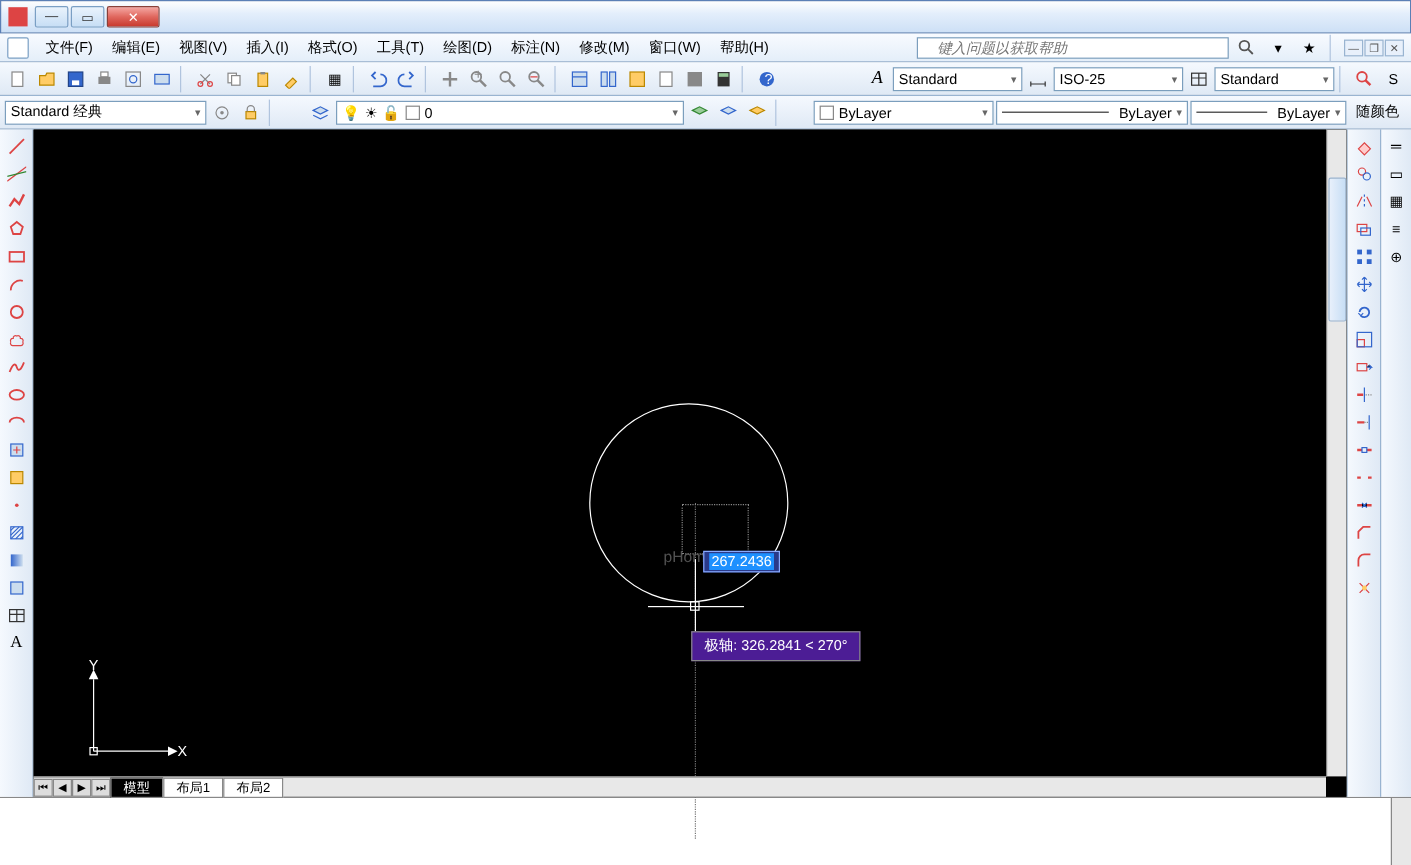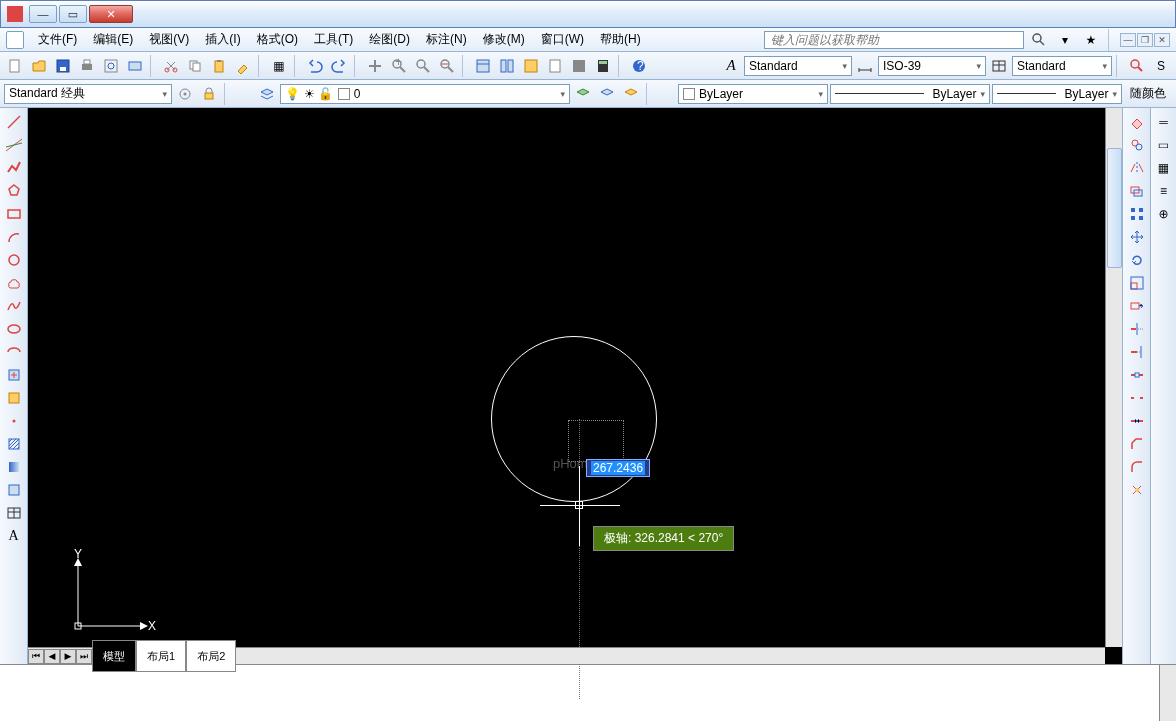--- a/index.html
+++ b/index.html
@@ -8,54 +8,54 @@
 .titlebar .icon{width:16px;height:16px;background:#d44;margin-right:6px}
 .titlebar .title{flex:1;color:#000;font-size:13px}
 .winbtns{display:flex;gap:2px;padding-right:4px}
 .winbtn{width:28px;height:18px;border:1px solid #7a9fc4;background:linear-gradient(#eaf3fc,#c7def5);border-radius:2px;display:flex;align-items:center;justify-content:center;font-size:11px;color:#333}
 .winbtn.close{background:linear-gradient(#f5a8a3,#e0675e,#c83a2e);color:#fff;width:44px;border-color:#8a4038}
 .menubar{height:24px;background:linear-gradient(#f8fbff,#e4eef9);display:flex;align-items:center;border-bottom:1px solid #99b4d1}
 .menubtn{width:18px;height:18px;margin:0 6px;border:1px solid #7a9fc4;background:#fff;border-radius:2px}
 .menu-items{display:flex}
 .menu-item{padding:4px 8px;cursor:default}
 .help-search{margin-left:auto;display:flex;align-items:center;gap:4px;padding-right:6px}
-.help-input{width:260px;height:18px;border:1px solid #7b9ebd;padding:0 6px;font-style:italic;color:#888}
+.help-input{width:260px;height:18px;border:1px solid #7b9ebd;padding:0 16px;font-style:italic;color:#888}
 .docbtns{display:flex;gap:1px}
 .docbtn{width:16px;height:14px;border:1px solid #99b4d1;background:#e8f0fb;font-size:9px;display:flex;align-items:center;justify-content:center;color:#555}
 .toolbar-row{height:28px;background:linear-gradient(#f5f9fe,#dfe9f5);display:flex;align-items:center;padding:0 4px;gap:2px;border-bottom:1px solid #99b4d1}
 .tbtn{width:22px;height:22px;border:1px solid transparent;display:flex;align-items:center;justify-content:center;border-radius:2px}
 .tbtn svg{width:16px;height:16px}
 .sep{width:6px;height:22px;border-left:1px solid #b0c4de;margin:0 2px}
 .combo{height:20px;border:1px solid #7b9ebd;background:#fff;display:flex;align-items:center;padding:0 4px;gap:4px}
 .combo .dd{margin-left:auto;font-size:9px;color:#666}
 .work-area{display:flex;height:556px;position:relative}
 .ltbar,.rtbar{width:28px;background:linear-gradient(90deg,#f5f9fe,#dfe9f5);display:flex;flex-direction:column;align-items:center;padding-top:4px;gap:3px;border-right:1px solid #99b4d1}
 .rtbar{border-right:none;border-left:1px solid #99b4d1}
 .vbtn{width:22px;height:20px;display:flex;align-items:center;justify-content:center}
 .canvas-wrap{flex:1;display:flex;flex-direction:column;background:#000;position:relative}
 .canvas{flex:1;position:relative;background:#000}
 .scroll-v{width:17px;background:#e8e8e8;position:absolute;right:0;top:0;bottom:17px;border-left:1px solid #888}
 .scroll-h{height:17px;background:#e8e8e8;position:absolute;left:0;right:17px;bottom:0;border-top:1px solid #888;display:flex;align-items:center}
 .scroll-thumb-v{width:15px;height:120px;background:linear-gradient(90deg,#e8f0fb,#c7def5);border:1px solid #99b4d1;margin:40px auto;border-radius:2px}
 .tab-btns{display:flex;height:17px;align-items:center}
 .tab-arrow{width:16px;height:15px;border:1px solid #888;background:#ddd;font-size:9px;display:flex;align-items:center;justify-content:center}
-.model-tab{height:32px;padding:0 10px;background:#fff;border:1px solid #888;font-size:11px;display:flex;align-items:center}
+.model-tab{height:17px;padding:0 10px;background:#fff;border:1px solid #888;font-size:11px;display:flex;align-items:center}
 .model-tab.active{background:#000;color:#fff}
 .cmdwin{height:60px;background:#fff;border-top:1px solid #888;display:flex}
 .cmdtext{flex:1;padding:4px 6px;font-family:"SimSun",monospace;font-size:13px;line-height:18px}
 .cmdscroll{width:17px;background:#e8e8e8;border-left:1px solid #888}
 .circle-shape{position:absolute;border:1px solid #fff;border-radius:50%;width:166px;height:166px;left:463px;top:228px}
 .cross-h{position:absolute;width:80px;height:1px;background:#fff;left:512px;top:397px}
 .cross-v{position:absolute;width:1px;height:80px;background:#fff;left:551px;top:358px}
 .cross-box{position:absolute;width:8px;height:8px;border:1px solid #fff;left:547px;top:393px}
 .dotline-v{position:absolute;width:0;left:551px;top:311px;height:280px;border-left:1px dotted #777}
 .dotbox{position:absolute;border:1px dotted #888;width:56px;height:42px;left:540px;top:312px}
 .dyn-input{position:absolute;left:558px;top:351px;background:#2a3a8a;color:#fff;border:1px solid #8af;padding:1px 4px;font-size:11px}
 .dyn-input .val{background:#1e90ff;padding:0 2px}
-.polar-tip{position:absolute;left:565px;top:418px;background:#4d7c0f;color:#fff;border:1px solid #888;padding:3px 10px;font-size:12px}
+.polar-tip{position:absolute;left:548px;top:418px;background:#4c1d95;color:#fff;border:1px solid #888;padding:3px 10px;font-size:12px}
 .ucs{position:absolute;left:42px;bottom:26px;color:#fff}
 .watermark{position:absolute;left:525px;top:348px;color:#666;font-size:13px;opacity:.8}
 .swatch{width:12px;height:12px;border:1px solid #888}
 </style>
 </head>
 <body>
 
 <div class="titlebar">
   <div class="icon"></div>
   <div class="winbtns">
@@ -245,21 +245,21 @@
   <div class="combo" style="width:108px">
       <span>Standard</span>
       <span class="dd">▾</span>
     </div>
   <div class="tbtn">
       <svg viewBox="0 0 16 16">
         <path d="M2 12h12M2 10v4M14 10v4" stroke="#333"></path>
       </svg>
     </div>
   <div class="combo" style="width:108px">
-      <span>ISO-39</span>
+      <span>ISO-25</span>
       <span class="dd">▾</span>
     </div>
   <div class="tbtn">
       <svg viewBox="0 0 16 16">
         <rect x="2" y="3" width="12" height="10" fill="none" stroke="#333"></rect>
         <line x1="2" y1="7" x2="14" y2="7" stroke="#333"></line>
         <line x1="8" y1="3" x2="8" y2="13" stroke="#333"></line>
       </svg>
     </div>
   <div class="combo" style="width:100px">

